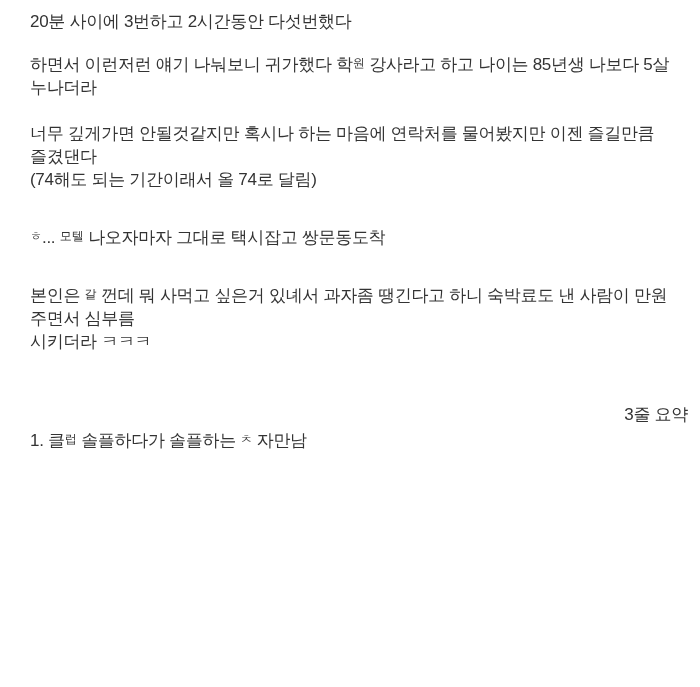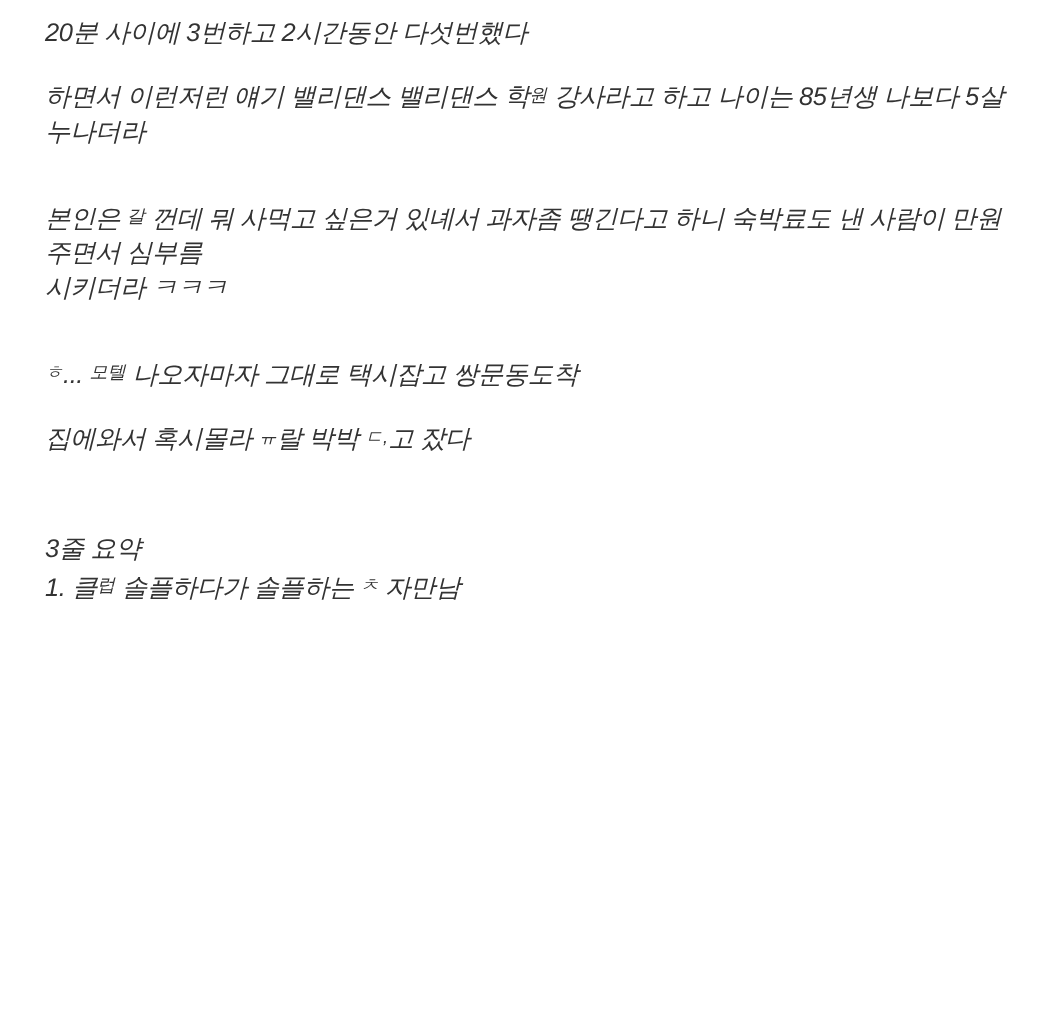--- a/index.html
+++ b/index.html
@@ -19,39 +19,38 @@
     padding: 10px 12px 0 30px;
     color: #333333;
     font-size: 17px;
     line-height: 23px;
     letter-spacing: -0.3px;
     font-weight: 400;
   }
   .post p {
     margin: 0;
     word-break: keep-all;
-    font-style: italic;
   }
   
   .ob {
     font-size: 12px;
     vertical-align: 3px;
     letter-spacing: 0;
   }
   .mt-s  { margin-top: 19px !important; }
   .mt-m  { margin-top: 23px !important; }
   .mt-l  { margin-top: 34px !important; }
-  .mt-xl { margin-top: 50px !important; }
+  .mt-xl { margin-top: 50px !important; text-align: right; }
   .mt-xs { margin-top: 2px  !important; }
 </style>
 </head>
 <body>
 
 <div class="post">
   <p><span>20분 사이에 3번하고 2시간동안 다섯번했다</span></p>
-  <p class="mt-s"><span>하면서 이런저런 얘기 밸리댄스 밸리댄스 학</span><span class="ob">원</span><span> 강사라고 하고 나이는 85년생 나보다 5살 누나더라</span></p>
+  <p class="mt-s"><span>하면서 이런저런 얘기 나눠보니 귀가했다 학</span><span class="ob">원</span><span> 강사라고 하고 나이는 85년생 나보다 5살 누나더라</span></p>
+  <p class="mt-m"><span>너무 깊게가면 안될것같지만 혹시나 하는 마음에 연락처를 물어봤지만 이젠 즐길만큼 즐겼댄다</span><br><span>(74해도 되는 기간이래서 올 74로 달림)</span></p>
+  <p class="mt-l"><span class="ob">ㅎ</span><span>... </span><span class="ob">모텔</span><span> 나오자마자 그대로 택시잡고 쌍문동도착</span></p>
   <p class="mt-l"><span>본인은 </span><span class="ob">갈</span><span> 껀데 뭐 사먹고 싶은거 있녜서 과자좀 땡긴다고 하니 숙박료도 낸 사람이 만원 주면서 심부름</span><br><span>시키더라 ㅋㅋㅋ</span></p>
-  <p class="mt-l"><span class="ob">ㅎ</span><span>... </span><span class="ob">모텔</span><span> 나오자마자 그대로 택시잡고 쌍문동도착</span></p>
-  <p class="mt-s"><span>집에와서 혹시몰라 </span><span class="ob">ㅠ</span><span>랄 박박 </span><span class="ob">ㄷ,</span><span>고 잤다</span></p>
   <p class="mt-xl"><span>3줄 요약</span></p>
   <p class="mt-xs"><span>1. 클</span><span class="ob">럽</span><span> 솔플하다가 솔플하는 </span><span class="ob">ㅊ</span><span> 자만남</span></p>
 
 </div>
 
 </body></html>

